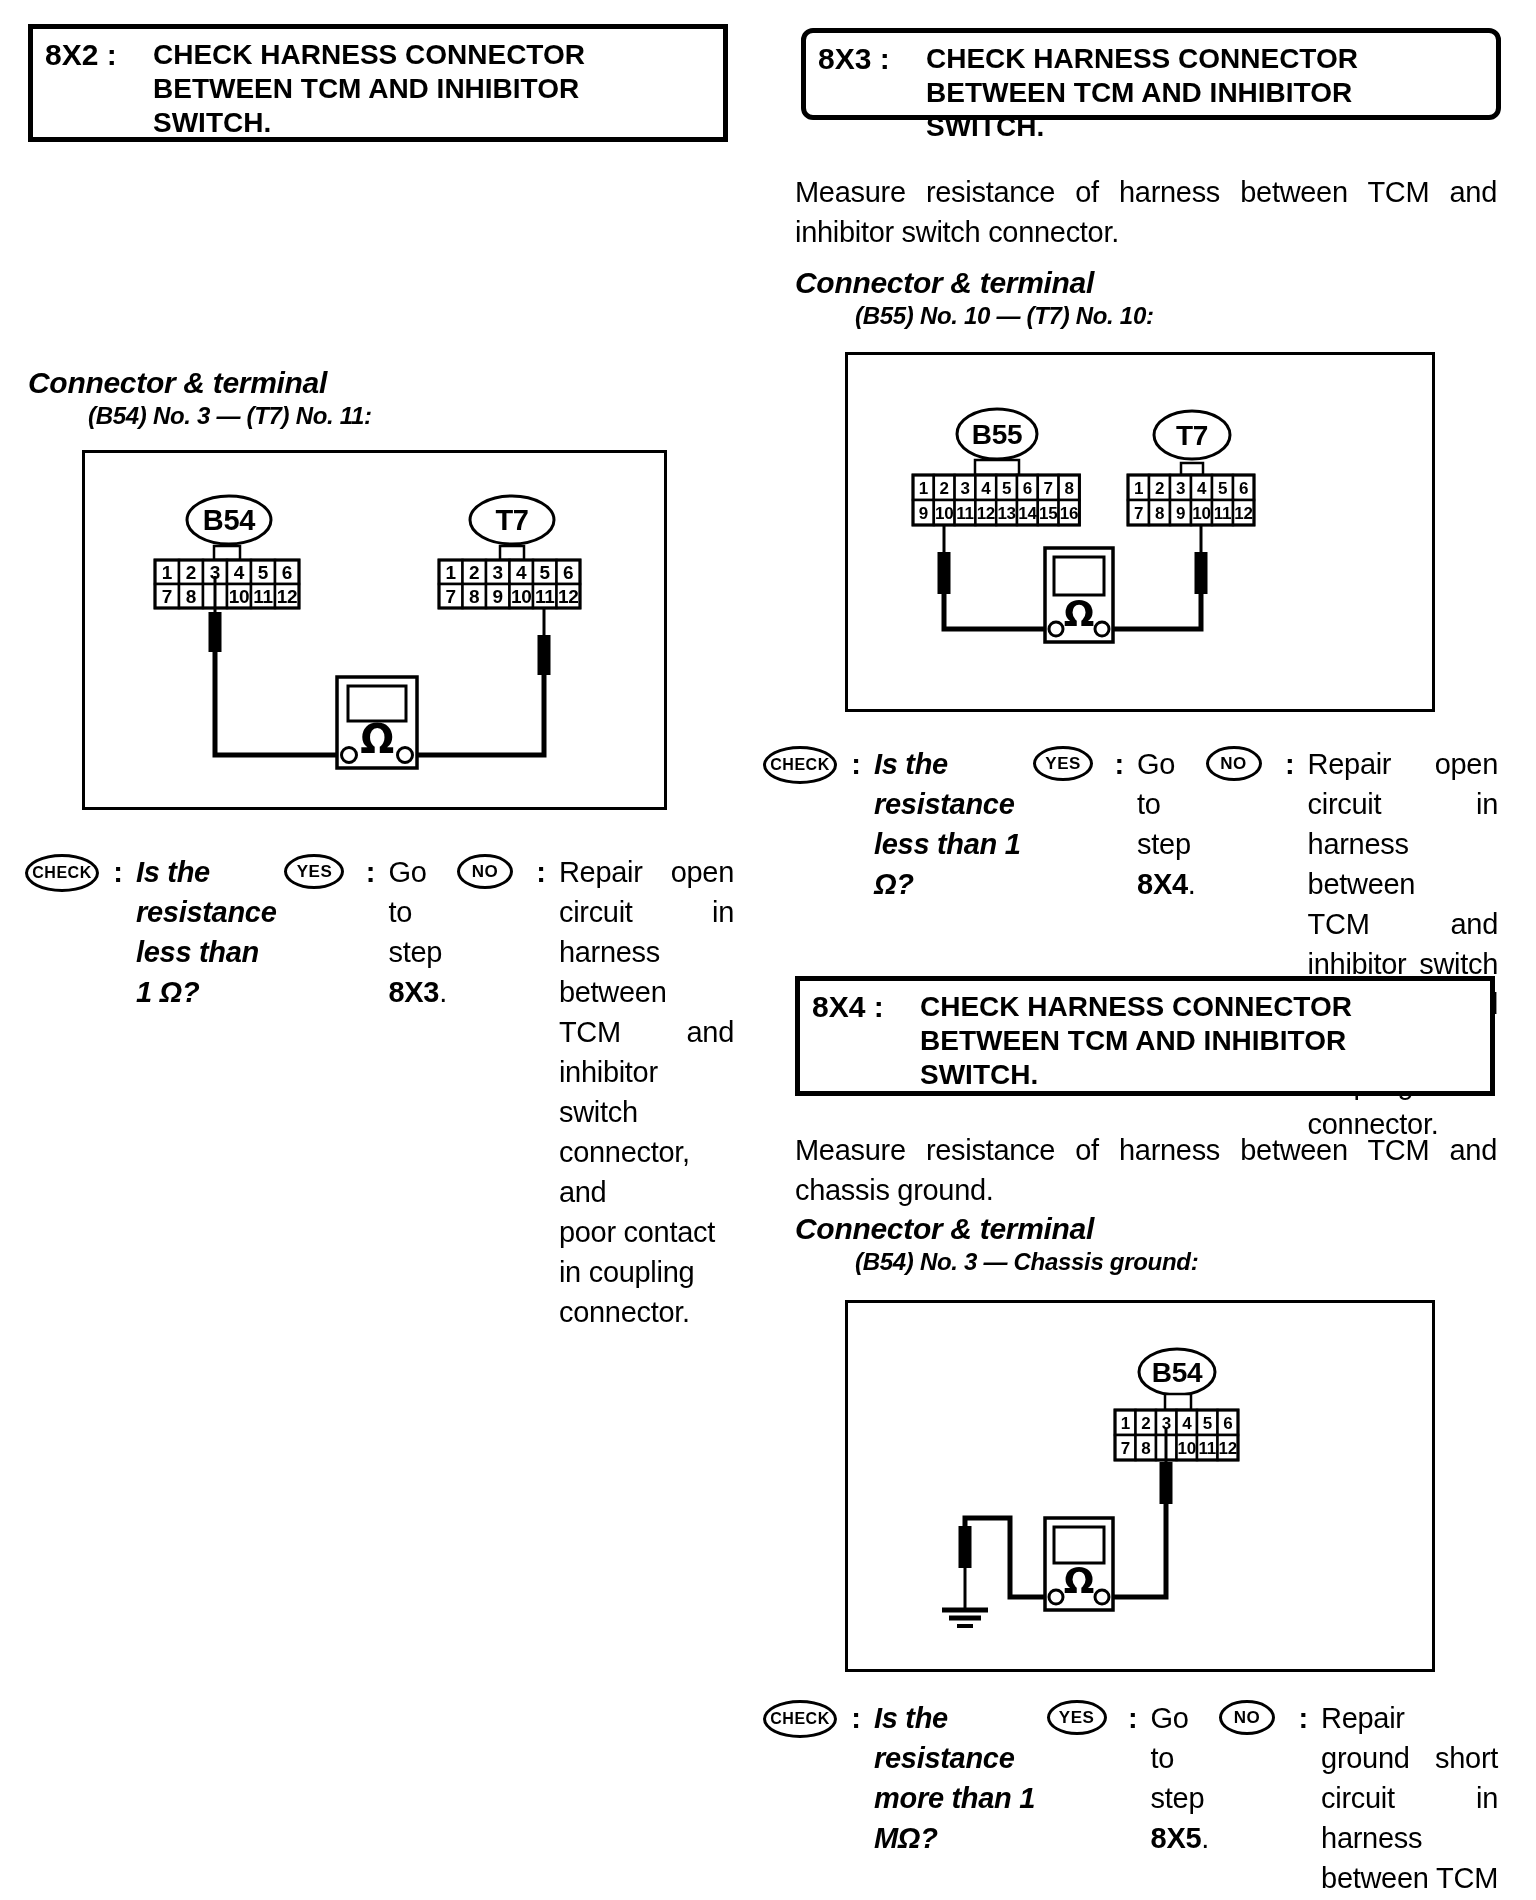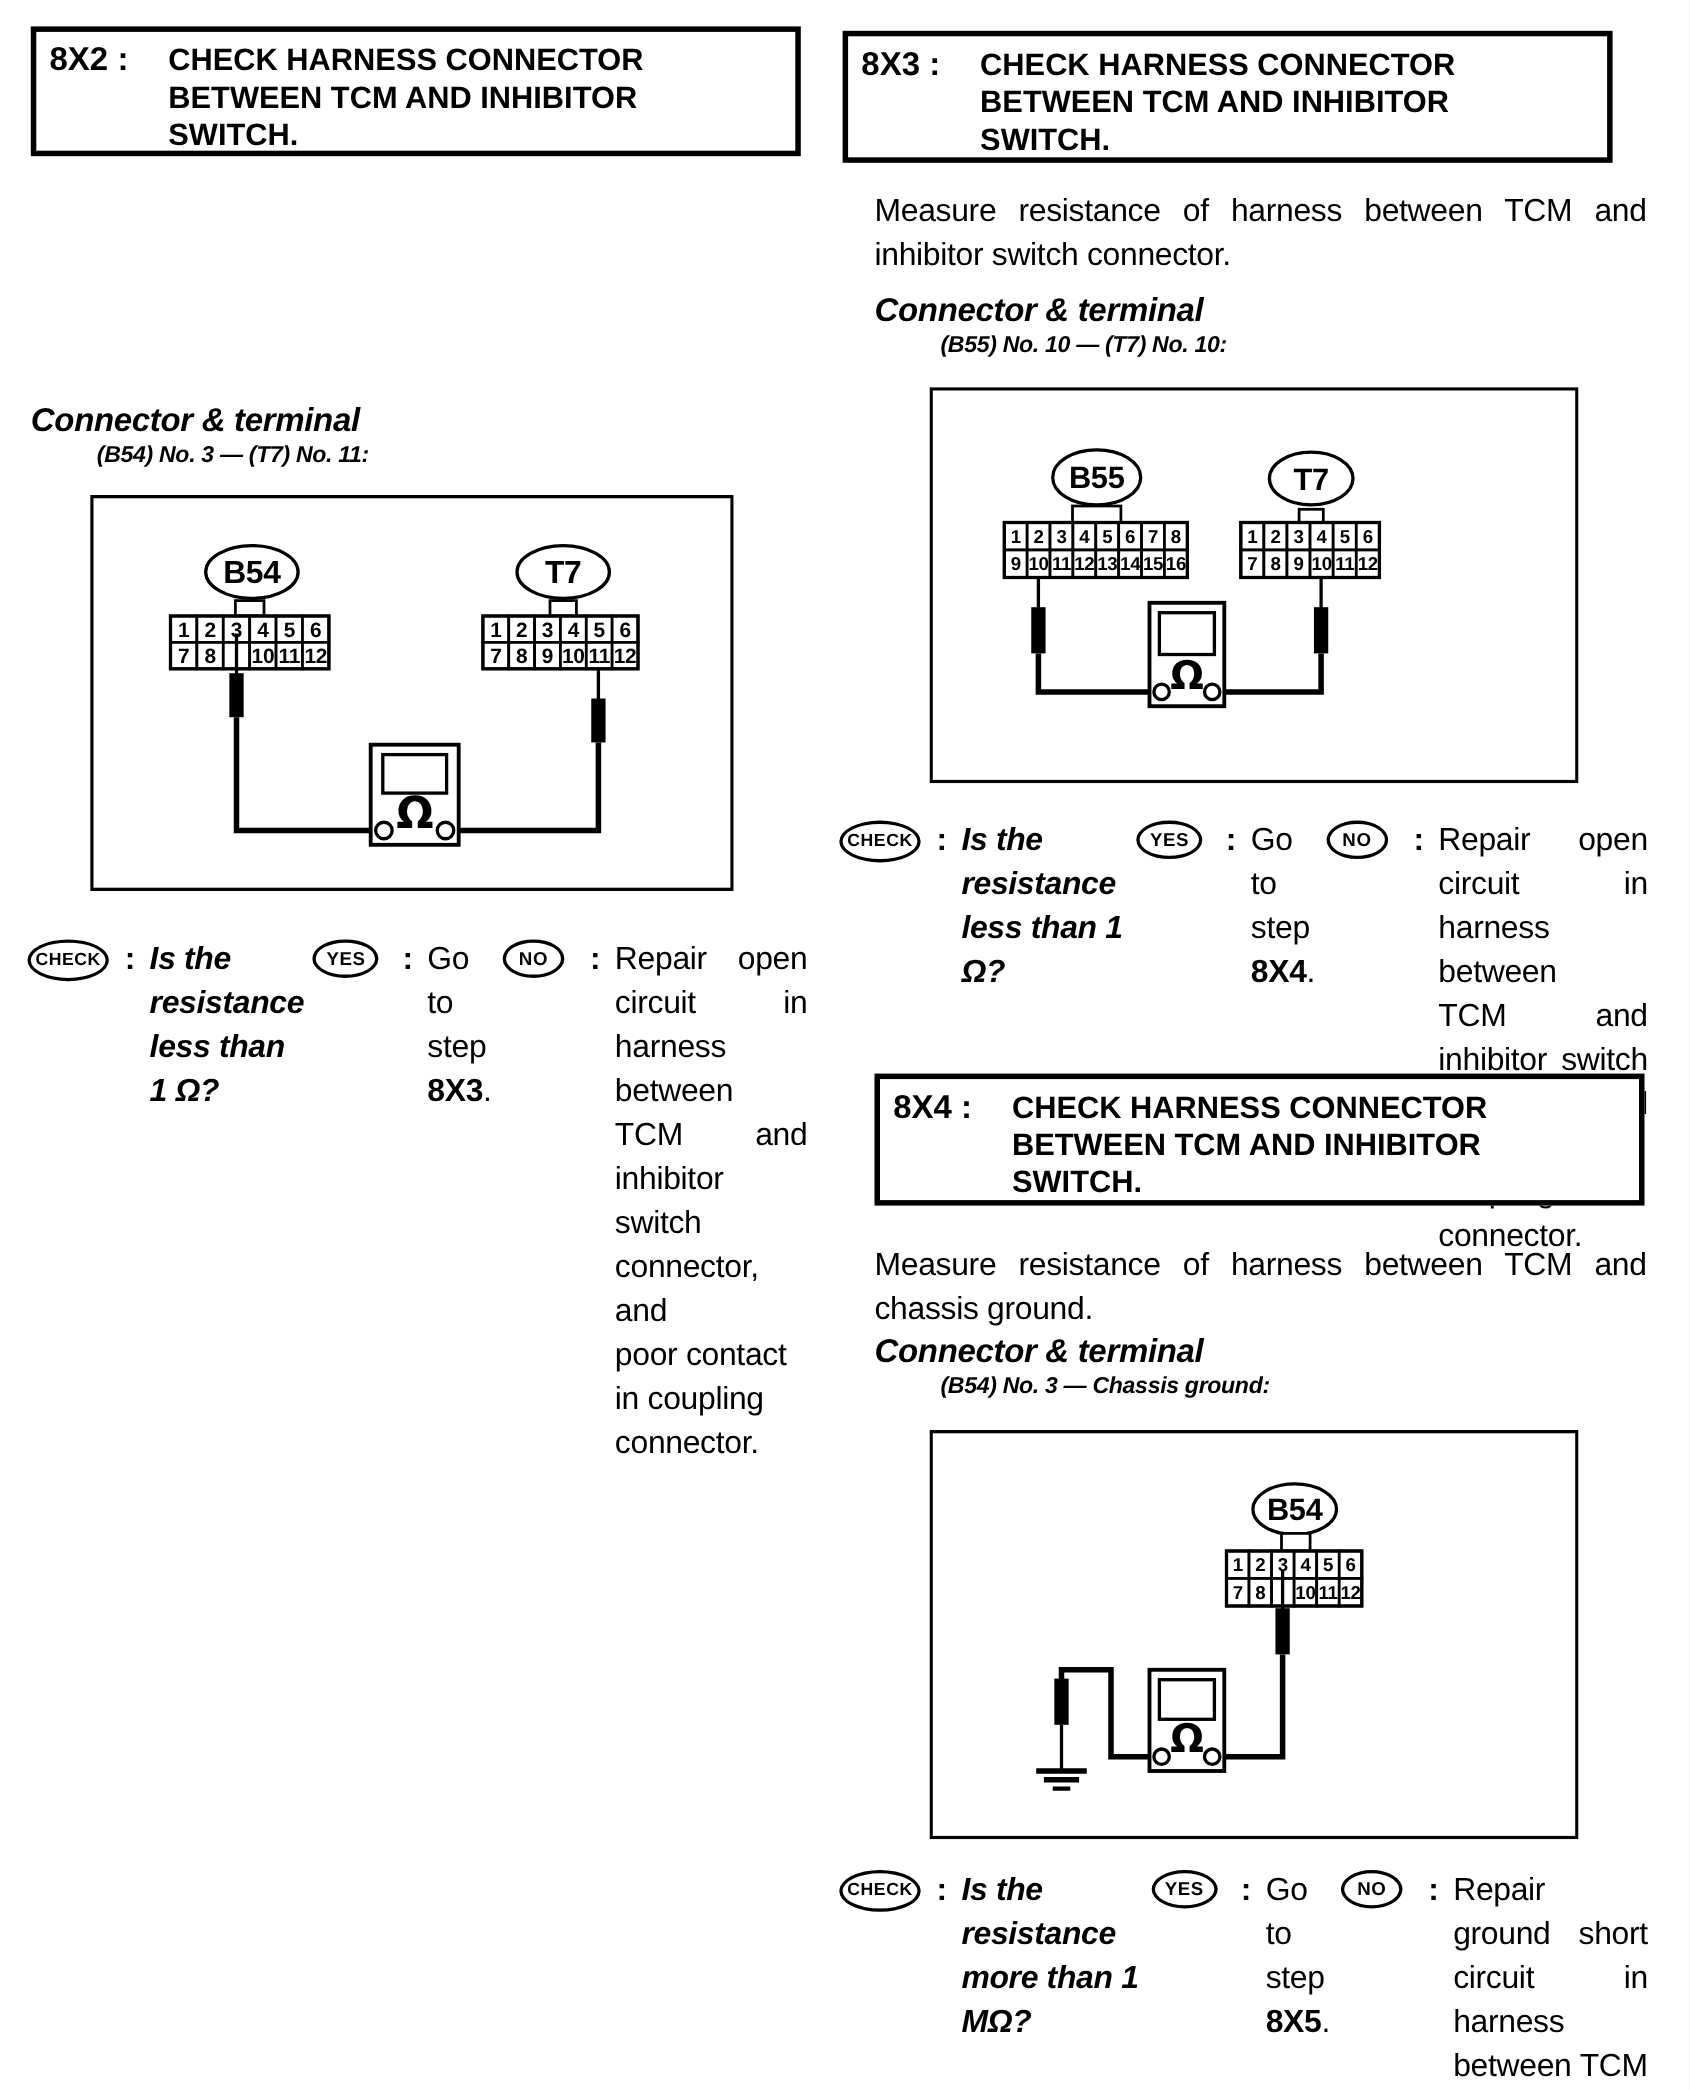--- a/index.html
+++ b/index.html
@@ -17,21 +17,21 @@
   }
   .step-id{
     width:108px;flex:none;font-weight:bold;font-size:30px;line-height:34px;
     letter-spacing:0;
   }
   .step-title{font-weight:bold;font-size:28px;line-height:34px;letter-spacing:0;}
   
   .body-par{font-size:29px;line-height:40px;}
   .jline{text-align:justify;text-align-last:justify;}
   .conn-head{font-weight:bold;font-style:italic;font-size:30px;}
-  .conn-detail{font-weight:bold;font-style:italic;font-size:21px;}
+  .conn-detail{font-weight:bold;font-style:italic;font-size:24px;}
   
   .diagram svg{display:block;}
   .frame{fill:none;stroke:#000;stroke-width:3;}
   .cell{fill:#fff;stroke:#000;stroke-width:2.5;}
   .cell-outer{fill:none;stroke:#000;stroke-width:3;}
   .pin-num{font-weight:bold;font-family:"Liberation Sans",sans-serif;}
   .oval{fill:#fff;stroke:#000;stroke-width:3;}
   .oval-label{font-weight:bold;font-family:"Liberation Sans",sans-serif;text-anchor:middle;}
   .notch{fill:#fff;stroke:#000;stroke-width:2.5;}
   .wire{fill:none;stroke:#000;stroke-width:5;}
@@ -180,21 +180,21 @@
         </span>
       <span class="colon-col">:</span>
       <div class="rtext">
         <div class="jline">Repair open circuit in harness between</div>
         <div class="jline">TCM and inhibitor switch connector, and</div>
         <div>poor contact in coupling connector.</div>
       </div>
     </div>
   </div>
 
-  <div class="abs step-box" style="left:766px;top:28px;width:700px;height:120px;">
+  <div class="abs step-box" style="left:801px;top:28px;width:700px;height:92px;border-radius:12px;">
     <span class="step-id">8X3 :</span>
     <div class="step-title">
       <div>CHECK HARNESS CONNECTOR</div>
       <div>BETWEEN TCM AND INHIBITOR</div>
       <div>SWITCH.</div>
     </div>
   </div>
 
   <div class="abs body-par" style="left:795px;top:172px;width:702px;">
     <div class="jline">Measure resistance of harness between TCM and</div>

